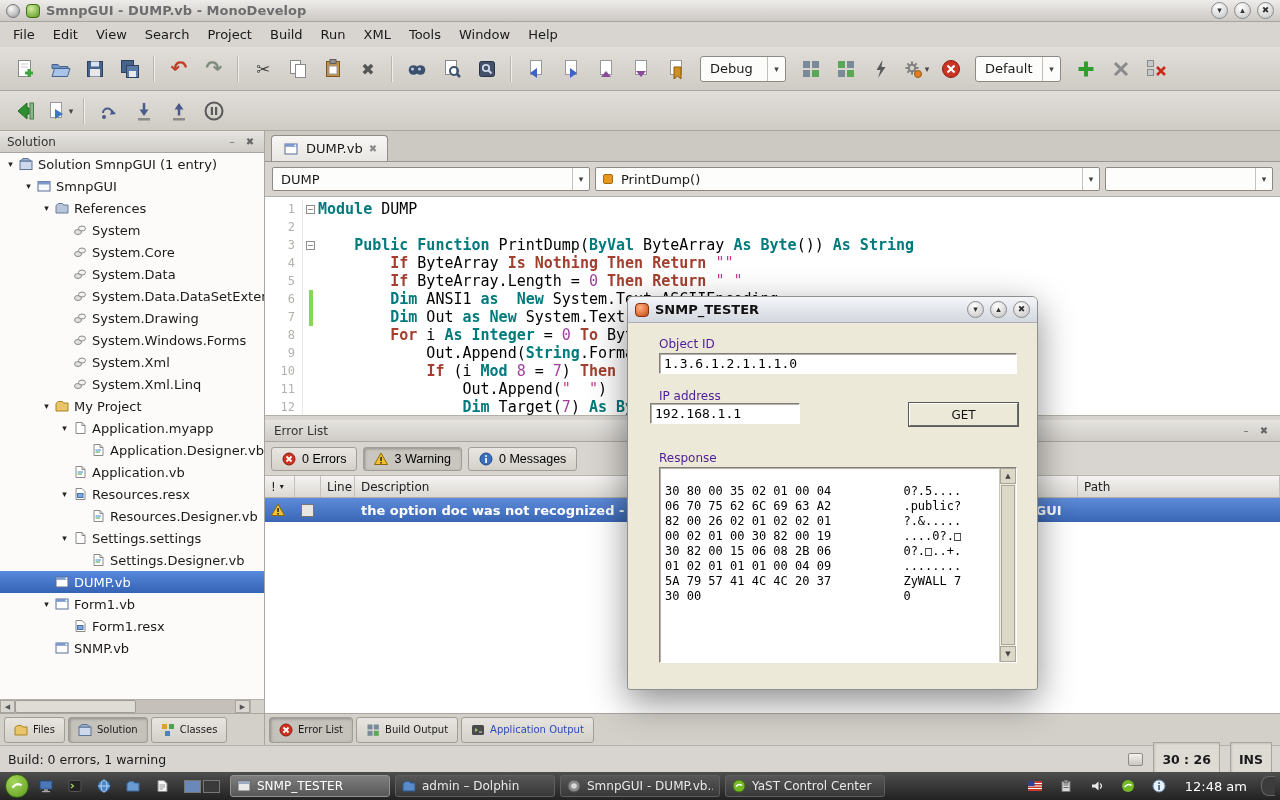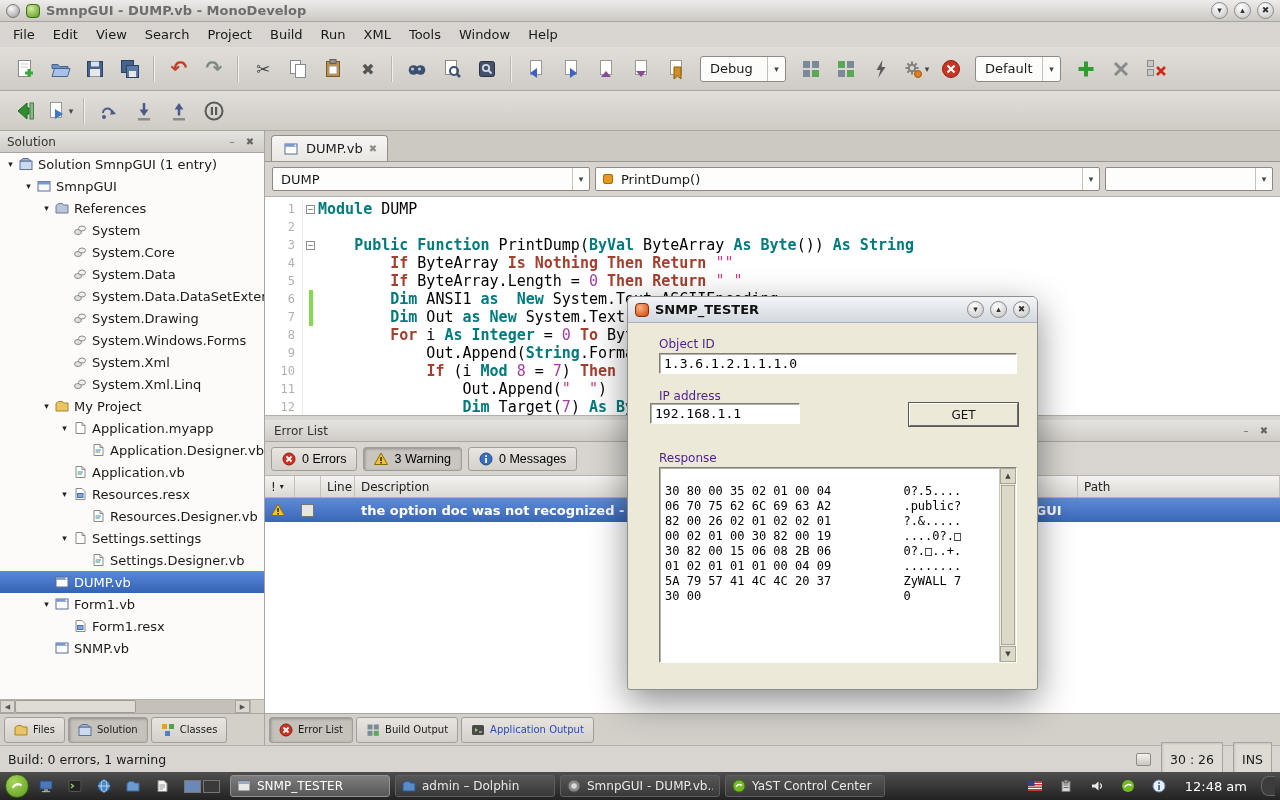--- a/index.html
+++ b/index.html
@@ -86,21 +86,21 @@
 .err-cols{height:22px;flex:none;display:flex;background:linear-gradient(#f4f3f1,#dcd9d4);border-bottom:1px solid #b5b1aa}
 .err-col{display:flex;align-items:center;gap:4px;padding:0 6px;border-right:1px solid #c4c0ba;font-size:12px;color:#222;overflow:hidden;flex:none}
 .err-rows{flex:1;background:#fff;overflow:hidden}
 .err-row{height:24px;display:flex;align-items:center;background:linear-gradient(#5e8bd9,#3a67b5);color:#fff}
 .err-cell{padding:0 6px;overflow:hidden;white-space:nowrap;flex:none;display:flex;align-items:center}
 .err-desc{font-weight:bold}
 .checkbox{width:13px;height:13px;background:#e8e6e0;border:1px solid #777}
 
 
 .statusbar{position:absolute;top:745px;height:27px;left:0;right:0;background:#d8d5d0;border-top:1px solid #b5b1aa;display:flex;align-items:center;padding:0 8px;gap:10px;font-size:12.5px}
-.sb-box{height:19px;border:1px solid #a9a59e;box-shadow:inset 1px 1px 2px rgba(0,0,0,.12);padding:16px 8px;display:flex;align-items:center;font-weight:normal;background:#dedbd5}
+.sb-box{height:19px;border:1px solid #a9a59e;box-shadow:inset 1px 1px 2px rgba(0,0,0,.12);padding:16px 8px;display:flex;align-items:center;font-weight:bold;background:#dedbd5}
 .sb-icon{width:15px;height:13px;background:linear-gradient(#f4f2ee,#c9c5bf);border:1px solid #8e8a84;border-radius:2px}
 
 
 .taskbar{position:absolute;top:772px;height:28px;left:0;right:0;background:linear-gradient(#4e4e4e,#222);display:flex;align-items:center;padding:0 5px;gap:5px}
 .tk-start{width:24px;height:24px;border-radius:50%;background:radial-gradient(circle at 35% 30%,#a5d65a,#5d9c1e);border:1px solid #2f5a0c;display:flex;align-items:center;justify-content:center}
 .tk-launcher{width:24px;height:24px;display:flex;align-items:center;justify-content:center}
 .tk-pager{display:flex;gap:2px;margin:0 5px}
 .tk-page{width:17px;height:13px;border:1px solid #777;background:#3a3a3a}
 .tk-page.active{background:#6a88b8}
 .tk-win{width:160px;height:22px;display:flex;align-items:center;gap:6px;padding:0 6px;border:1px solid #5f5f5f;border-radius:3px;background:linear-gradient(#565656,#383838);color:#e9e9e9;font-size:12px}

